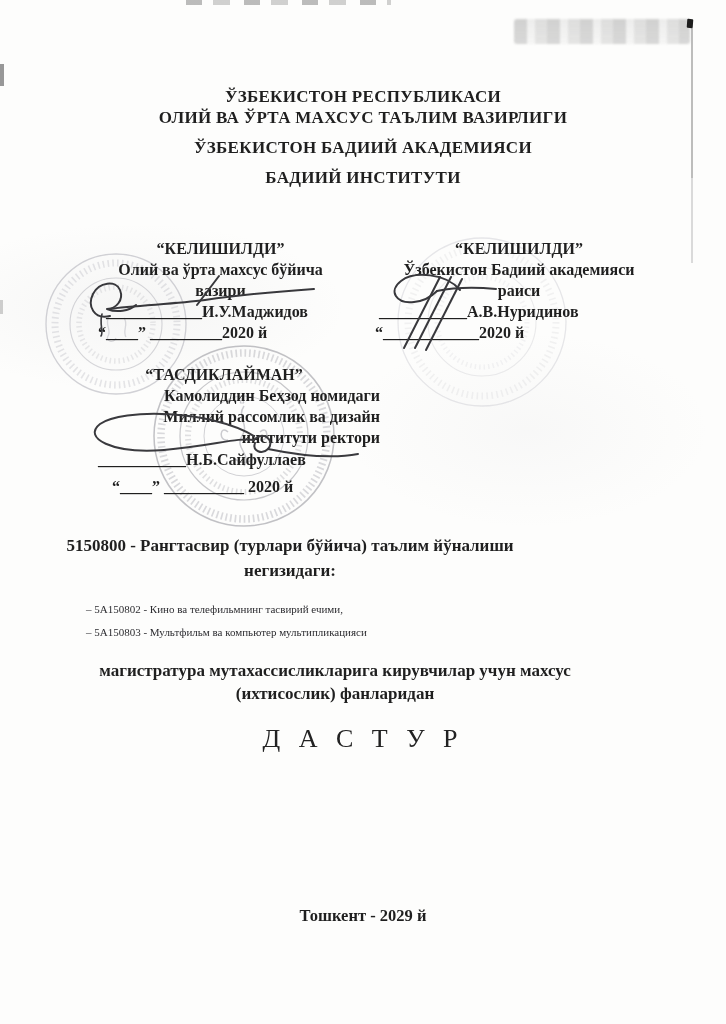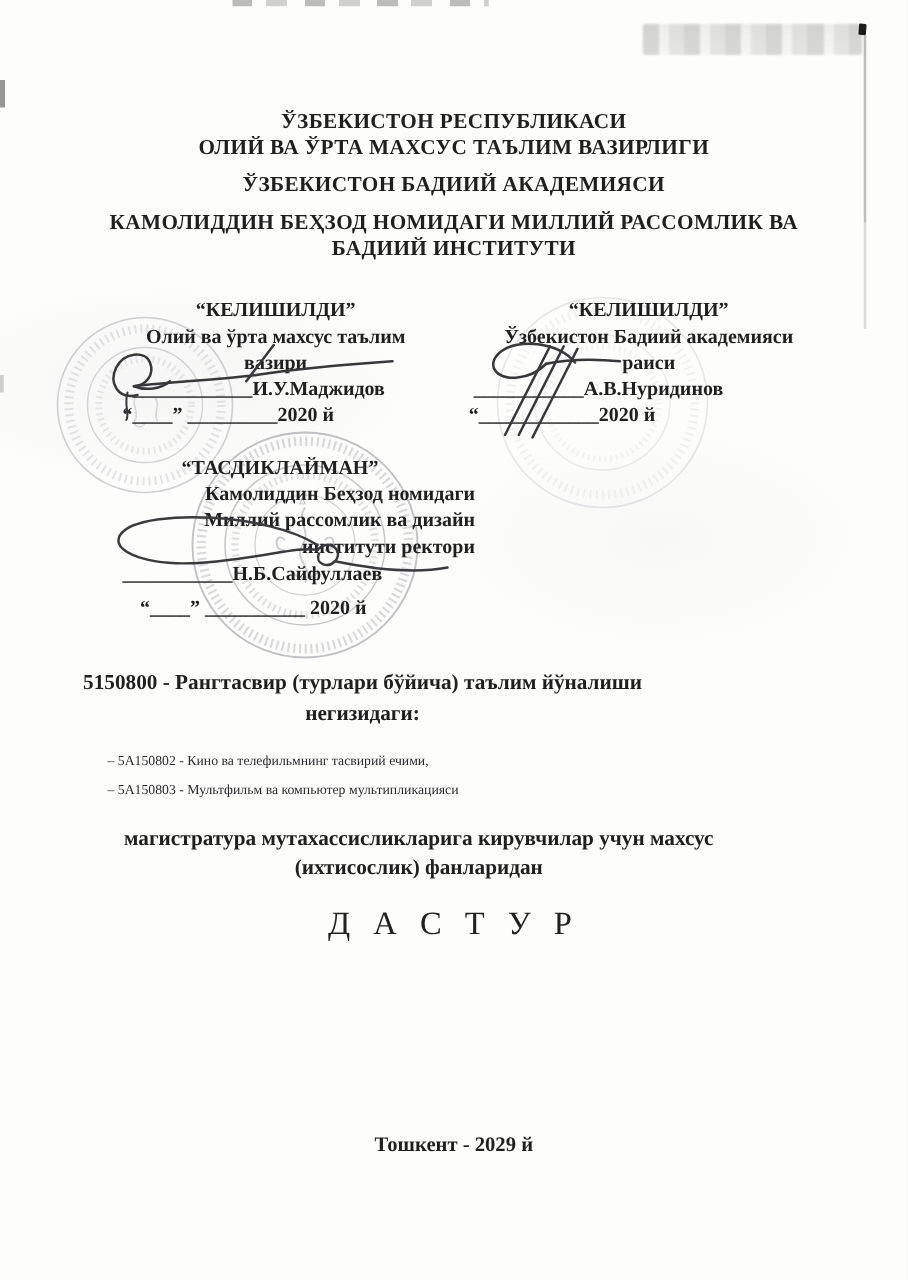--- a/index.html
+++ b/index.html
@@ -115,28 +115,27 @@
 
   <div class="abs textlayer header ctr bold">
     <div class="grp">
       <div>ЎЗБЕКИСТОН РЕСПУБЛИКАСИ</div>
       <div>ОЛИЙ ВА ЎРТА МАХСУС ТАЪЛИМ ВАЗИРЛИГИ</div>
     </div>
     <div class="grp">
       <div>ЎЗБЕКИСТОН БАДИИЙ АКАДЕМИЯСИ</div>
     </div>
     <div class="grp">
-      <div>КАМОЛИДДИН БЕҲЗОД НОМИДАГИ МИЛЛИЙ РАССОМЛИК ВА</div>
       <div>БАДИИЙ ИНСТИТУТИ</div>
     </div>
   </div>
 
   <div class="abs textlayer appr appr-left">
     <div class="row ctr">“КЕЛИШИЛДИ”</div>
-    <div class="row ctr">Олий ва ўрта махсус таълим</div>
+    <div class="row ctr">Олий ва ўрта махсус бўйича</div>
     <div class="row ctr">вазири</div>
     <div class="row sign-row-left">____________И.У.Маджидов</div>
     <div class="row date-row-left">“____” _________2020 й</div>
   </div>
 
   <div class="abs textlayer appr appr-right">
     <div class="row ctr">“КЕЛИШИЛДИ”</div>
     <div class="row ctr">Ўзбекистон Бадиий академияси</div>
     <div class="row ctr">раиси</div>
     <div class="row sign-row-right">___________А.В.Нуридинов</div>

